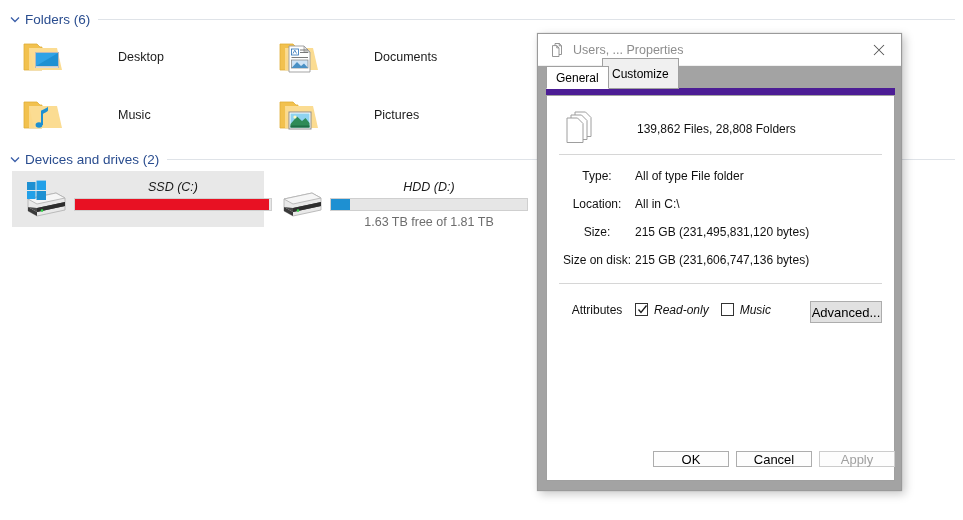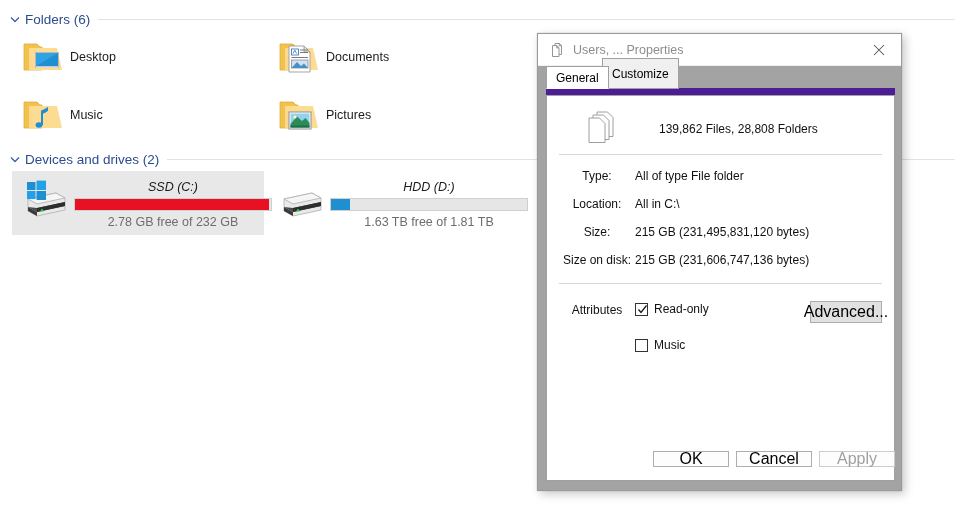--- a/index.html
+++ b/index.html
@@ -23,21 +23,21 @@
     width:14px; height:14px; flex:0 0 14px; position:relative; margin-right:3px;
   }
   .chevron svg { display:block; }
   .group-title {
     font-size:13.5px; color:#2a4d8f; white-space:nowrap; letter-spacing:0px;
     padding-right:8px;
   }
   .group-rule { flex:1 1 auto; height:1px; background:#dfe3e8; }
 
   .tile {
-    position:absolute; display:flex; align-items:center;
+    position:absolute; display:flex; align-items:center;gap:48px;
   }
   .tile-label {
     font-size:12.5px; color:#1b1b1b; white-space:nowrap;
   }
 
   
   .folder-ico { position:relative; width:40px; height:34px; flex:0 0 40px; margin-right:8px; }
 
   
   .drive-tile { position:absolute; display:flex; align-items:flex-start; padding:6px 8px 6px 6px; }
@@ -80,43 +80,43 @@
   }
   .tab.active {
     background:#ffffff; border-bottom:1px solid #ffffff; height:23px; bottom:-1px; z-index:2;
   }
 
   .panel {
     position:absolute; left:8px; top:62px; width:349px; height:385px;
     background:#ffffff; border:1px solid #a0a0a0; border-top:none;
   }
 
-  .hdr-row { display:flex; align-items:center; padding:13px 0 0 12px; height:52px;margin-left:22px; }
+  .hdr-row { display:flex; align-items:center; padding:13px 0 0 12px; height:52px; }
   .stack-ico { width:40px; height:40px; flex:0 0 40px; margin-right:38px; }
   .hdr-text { font-size:12px; color:#111; white-space:nowrap; }
 
   .divider { height:1px; background:#d6d6d6; margin:6px 12px 0 12px; }
 
   .prop-row { display:flex; padding:0 12px; margin-top:14px; }
   .prop-key { width:76px; flex:0 0 76px; font-size:12px; color:#111; }
   .prop-val { font-size:12px; color:#111; white-space:nowrap; }
 
   .attrs { display:flex; padding:0 12px; margin-top:18px; position:relative; }
   .attrs-key { width:76px; flex:0 0 76px; font-size:12px; color:#111; padding-top:1px; }
-  .attrs-list { display:flex; flex-direction:column; gap:22px; }
+  .attrs-list { display:flex; flex-direction:row; gap:12px;font-style:italic; }
   .cbrow { display:flex; align-items:center; }
   .cbox {
     width:13px; height:13px; flex:0 0 13px; border:1px solid #333; background:#fff;
     margin-right:6px; position:relative;
   }
   .cbox svg { position:absolute; left:1px; top:0px; }
   .cblabel { font-size:12px; color:#111; white-space:nowrap; }
 
   .btn {
-    border:1px solid #adadad; background:#e1e1e1; font-size:16px; color:#000;
+    border:1px solid #adadad; background:#e1e1e1; font-size:13px; color:#000;
     display:flex; align-items:center; justify-content:center;
     font-family:"Liberation Sans", sans-serif;
   }
   .btn.disabled { color:#a0a0a0; background:#cccccc; border-color:#cccccc; }
   .adv-btn { position:absolute; right:12px; top:-1px; width:72px; height:22px; }
 
   .footer { position:absolute; left:0; right:0; bottom:0; height:53px; }
   .footer .btn { position:absolute; top:14px; width:76px; height:16px; background:#fdfdfd; }
   .btn-ok { left:115px; }
   .btn-cancel { left:198px; }
@@ -230,21 +230,20 @@
             <rect x="9" y="14" width="8.5" height="8" fill="#22a0e8"></rect>
             <rect x="18.5" y="14" width="9.5" height="9" fill="#1e90d2"></rect>
           </g>
         </svg>
       </span>
       <span class="drive-info">
         <span class="drive-name" style="display:block;">SSD (C:)</span>
         <span class="bar-outer" style="display:block;">
           <span class="bar-fill" id="bar0" style="width: 98.8%; background: rgb(232, 17, 35);"></span>
         </span>
-        <span class="drive-free" style="display:block;">2.78 GB free of 232 GB</span>
       </span>
     </div>
 
     <div class="drive-tile" style="left:268px; top:171px; width:252px;">
       <span class="drive-ico">
         <svg width="50" height="44" viewBox="0 0 50 44">
           <path d="M10 22 L38 16 L47 21 L47 33 L19 39 L10 34 z" fill="#e9e9e9" stroke="#b4b4b4" stroke-width="0.9"></path>
           <path d="M10 22 L38 16 L47 21 L19 27 z" fill="#f6f6f6" stroke="#b4b4b4" stroke-width="0.9"></path>
           <path d="M10 30 L19 35 L19 39 L10 34 z" fill="#3a3a3a"></path>
           <path d="M10 30 L19 35 L47 29 L47 25 L19 31 z" fill="#4a4a4a"></path>

